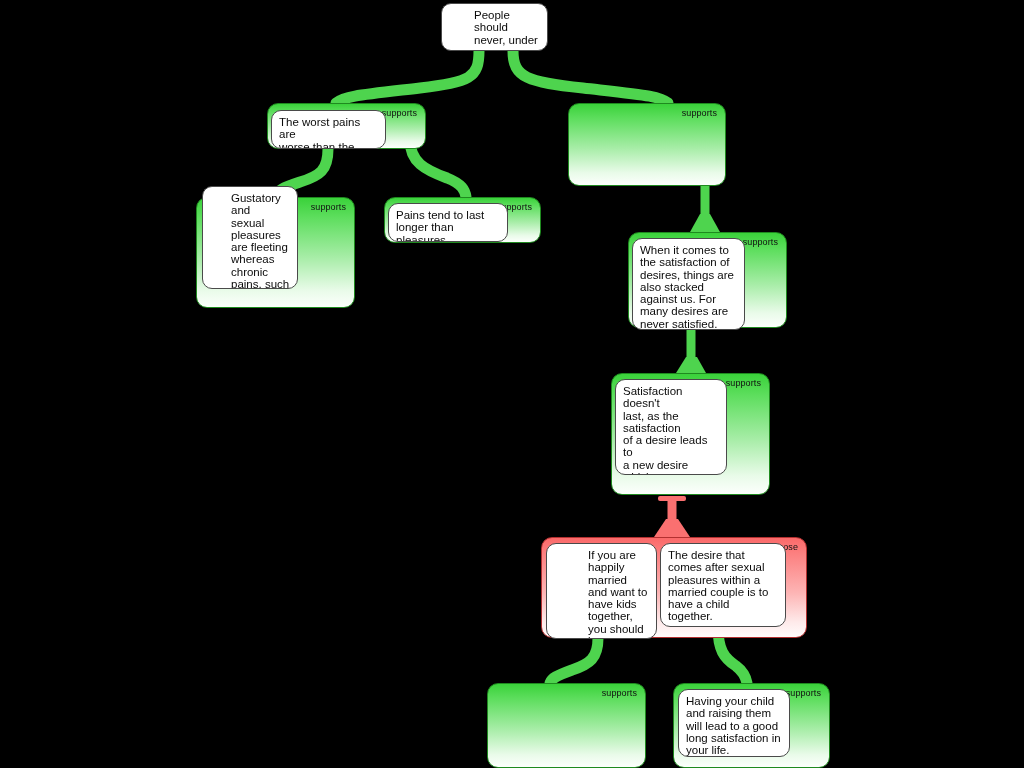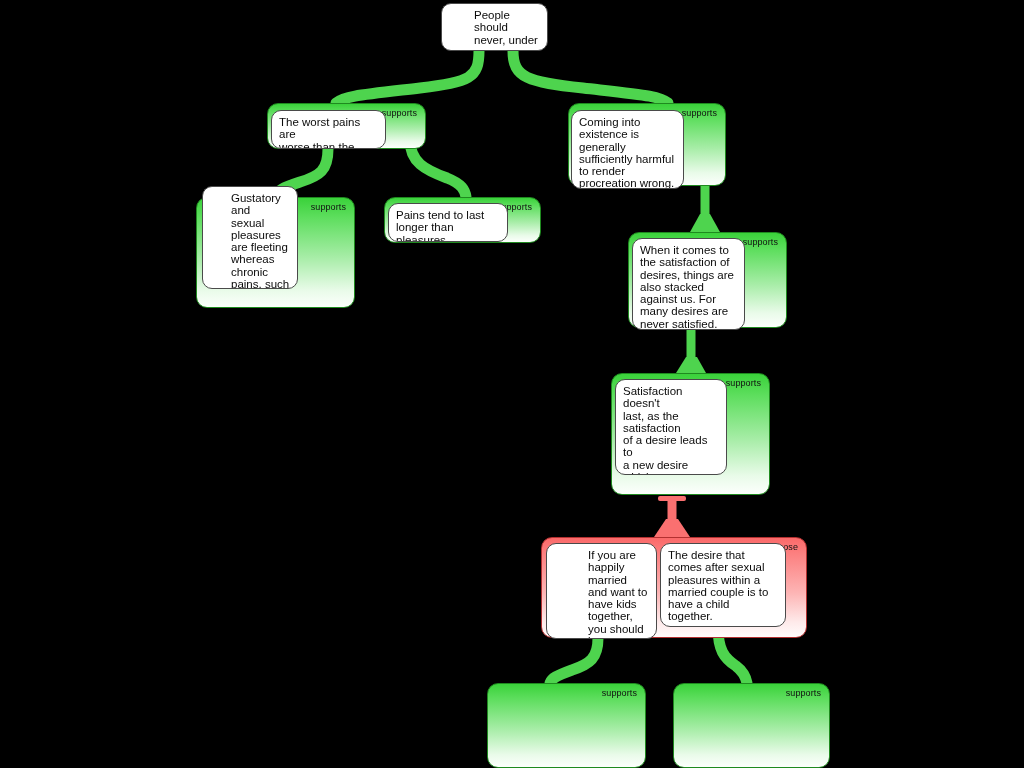--- a/index.html
+++ b/index.html
@@ -113,28 +113,20 @@
   </div>
   <div class="card" style="left:271px; top:110px; width:115px; height:39px;">
     <p>The worst pains are
 worse than the best
 pleasures are good.</p>
   </div>
 
   <div class="panel support" style="left:568px; top:103px; width:158px; height:83px;">
     <span class="panel-label">supports</span>
   </div>
-  <div class="card" style="left:571px; top:110px; width:113px; height:79px;">
-    <p>Coming into
-existence is
-generally
-sufficiently harmful
-to render
-procreation wrong.</p>
-  </div>
 
   <div class="panel support" style="left:196px; top:197px; width:159px; height:111px;">
     <span class="panel-label">supports</span>
   </div>
   <div class="card" style="left:202px; top:186px; width:96px; height:103px;padding-left:28px;">
     <p>Gustatory and
 sexual pleasures
 are fleeting
 whereas chronic
 pains, such as
@@ -201,14 +193,21 @@
 together.</p>
   </div>
 
   <div class="panel support" style="left:487px; top:683px; width:159px; height:85px;">
     <span class="panel-label">supports</span>
   </div>
 
   <div class="panel support" style="left:673px; top:683px; width:157px; height:85px;">
     <span class="panel-label">supports</span>
   </div>
+  <div class="card" style="left:678px; top:689px; width:112px; height:68px;">
+    <p>Having your child
+and raising them
+will lead to a good
+long satisfaction in
+your life.</p>
+  </div>
 
 </div>
 
 </body></html>

